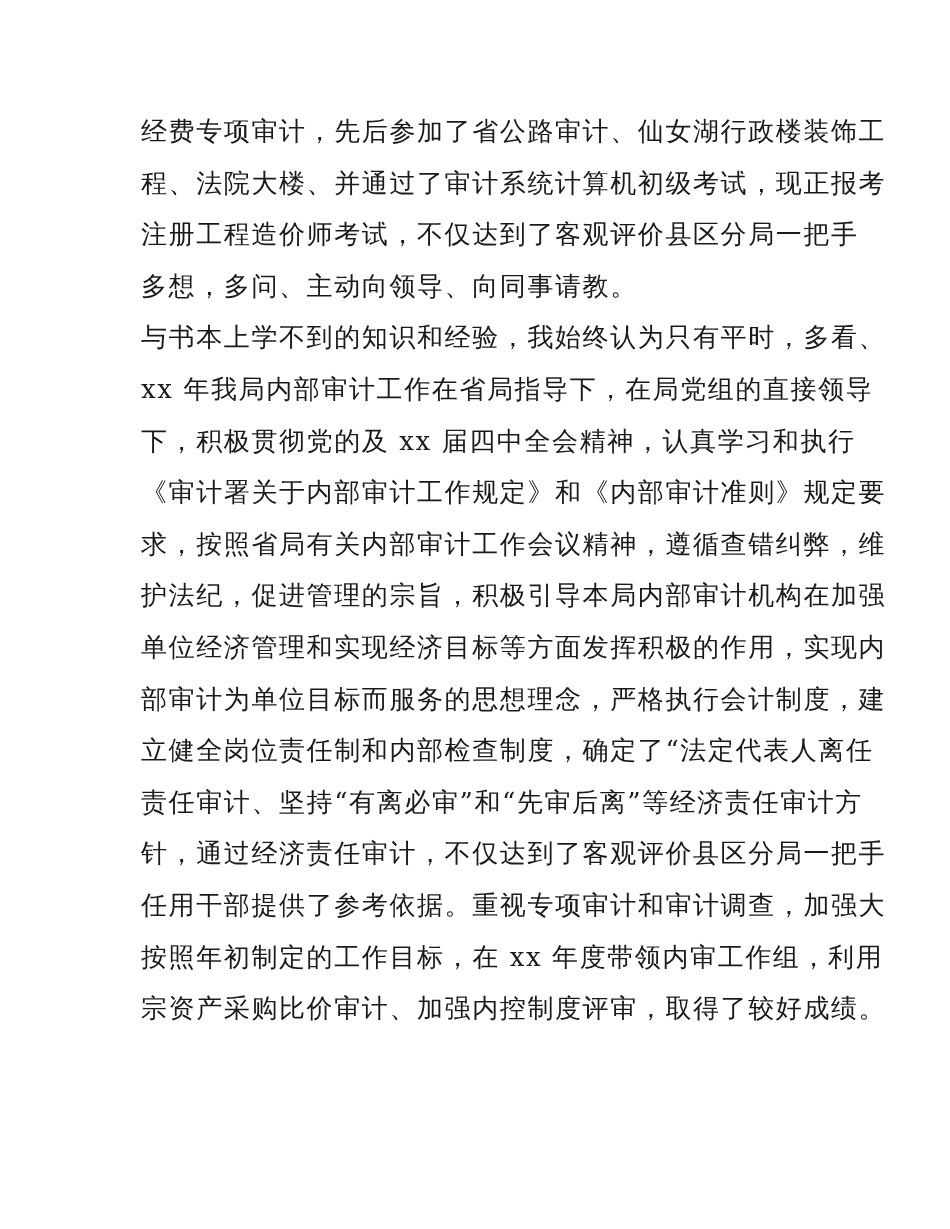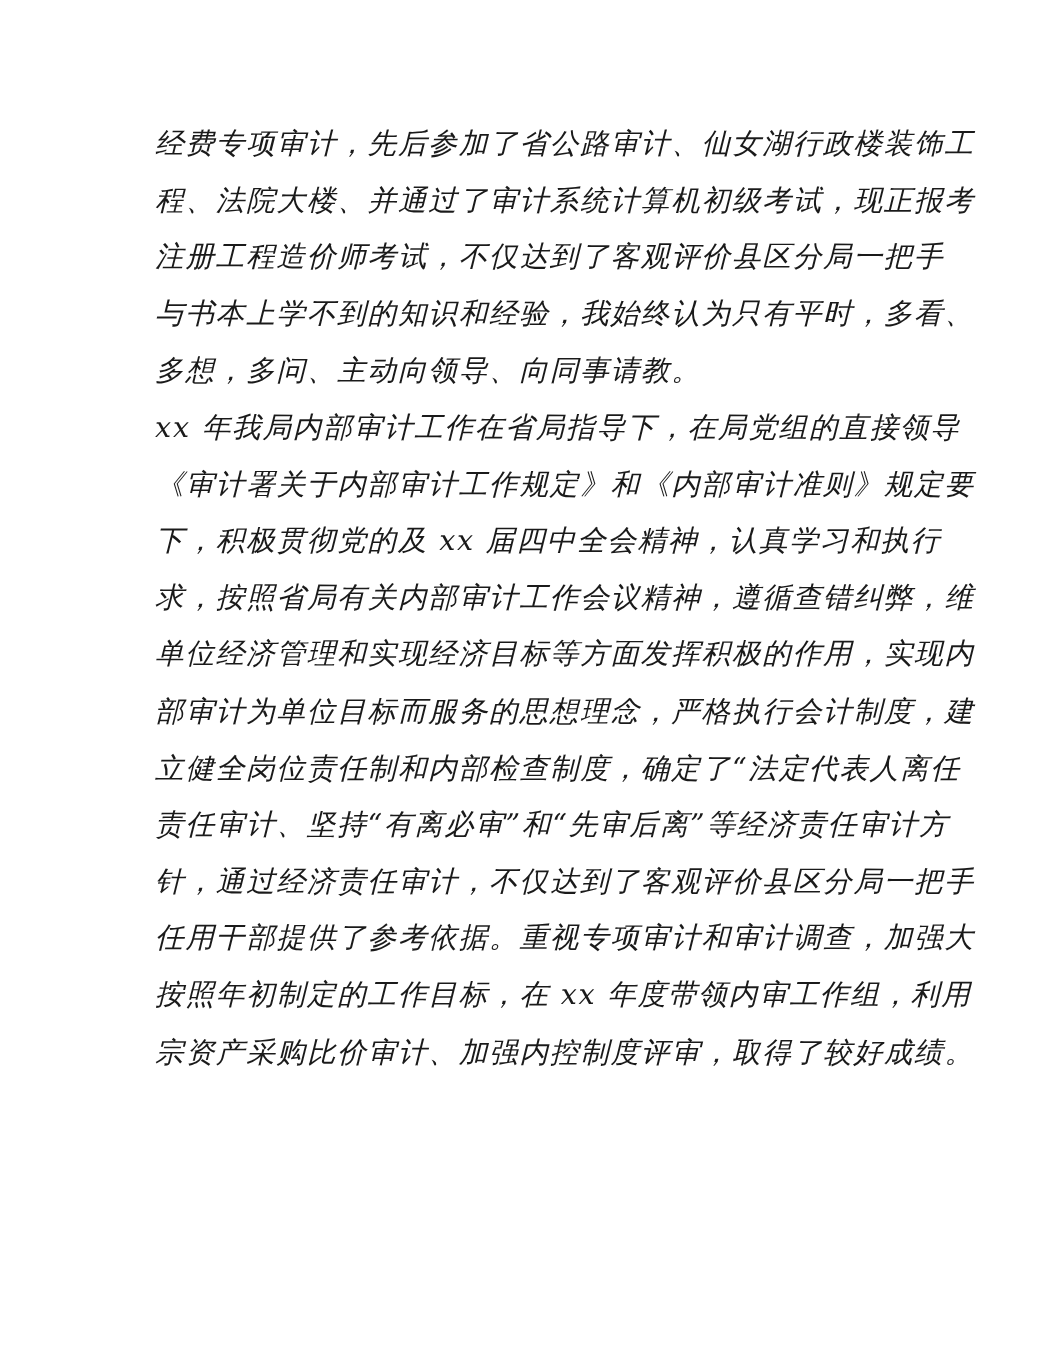--- a/index.html
+++ b/index.html
@@ -11,45 +11,45 @@
       width: 950px;
       height: 1229px;
       position: relative;
       overflow: hidden;
     }
     .page {
       position: absolute;
       left: 141px;
       top: 106px;
       width: 680px;
-      font-style: italic;
     }
     .line {
       font-family: "DejaVu Serif", "Liberation Serif", serif;
       font-size: 26px;
       line-height: 51.6px;
       height: 51.6px;
       color: #1a1a1a;
       white-space: nowrap;
       letter-spacing: 1.6px;
     }
   </style>
 </head>
 <body>
 
 <div class="page">
   <div class="line">经费专项审计，先后参加了省公路审计、仙女湖行政楼装饰工</div>
   <div class="line">程、法院大楼、并通过了审计系统计算机初级考试，现正报考</div>
   <div class="line">注册工程造价师考试，不仅达到了客观评价县区分局一把手</div>
+  <div class="line">多想，多问、主动向领导、向同事请教。</div>
   <div class="line">与书本上学不到的知识和经验，我始终认为只有平时，多看、</div>
-  <div class="line">多想，多问、主动向领导、向同事请教。</div>
   <div class="line">xx 年我局内部审计工作在省局指导下，在局党组的直接领导</div>
+  <div class="line">下，积极贯彻党的及 xx 届四中全会精神，认真学习和执行</div>
   <div class="line">《审计署关于内部审计工作规定》和《内部审计准则》规定要</div>
-  <div class="line">下，积极贯彻党的及 xx 届四中全会精神，认真学习和执行</div>
   <div class="line">求，按照省局有关内部审计工作会议精神，遵循查错纠弊，维</div>
+  <div class="line">护法纪，促进管理的宗旨，积极引导本局内部审计机构在加强</div>
   <div class="line">单位经济管理和实现经济目标等方面发挥积极的作用，实现内</div>
   <div class="line">部审计为单位目标而服务的思想理念，严格执行会计制度，建</div>
   <div class="line">立健全岗位责任制和内部检查制度，确定了“法定代表人离任</div>
   <div class="line">责任审计、坚持“有离必审”和“先审后离”等经济责任审计方</div>
   <div class="line">针，通过经济责任审计，不仅达到了客观评价县区分局一把手</div>
   <div class="line">任用干部提供了参考依据。重视专项审计和审计调查，加强大</div>
   <div class="line">按照年初制定的工作目标，在 xx 年度带领内审工作组，利用</div>
   <div class="line">宗资产采购比价审计、加强内控制度评审，取得了较好成绩。</div>
 </div>
 

